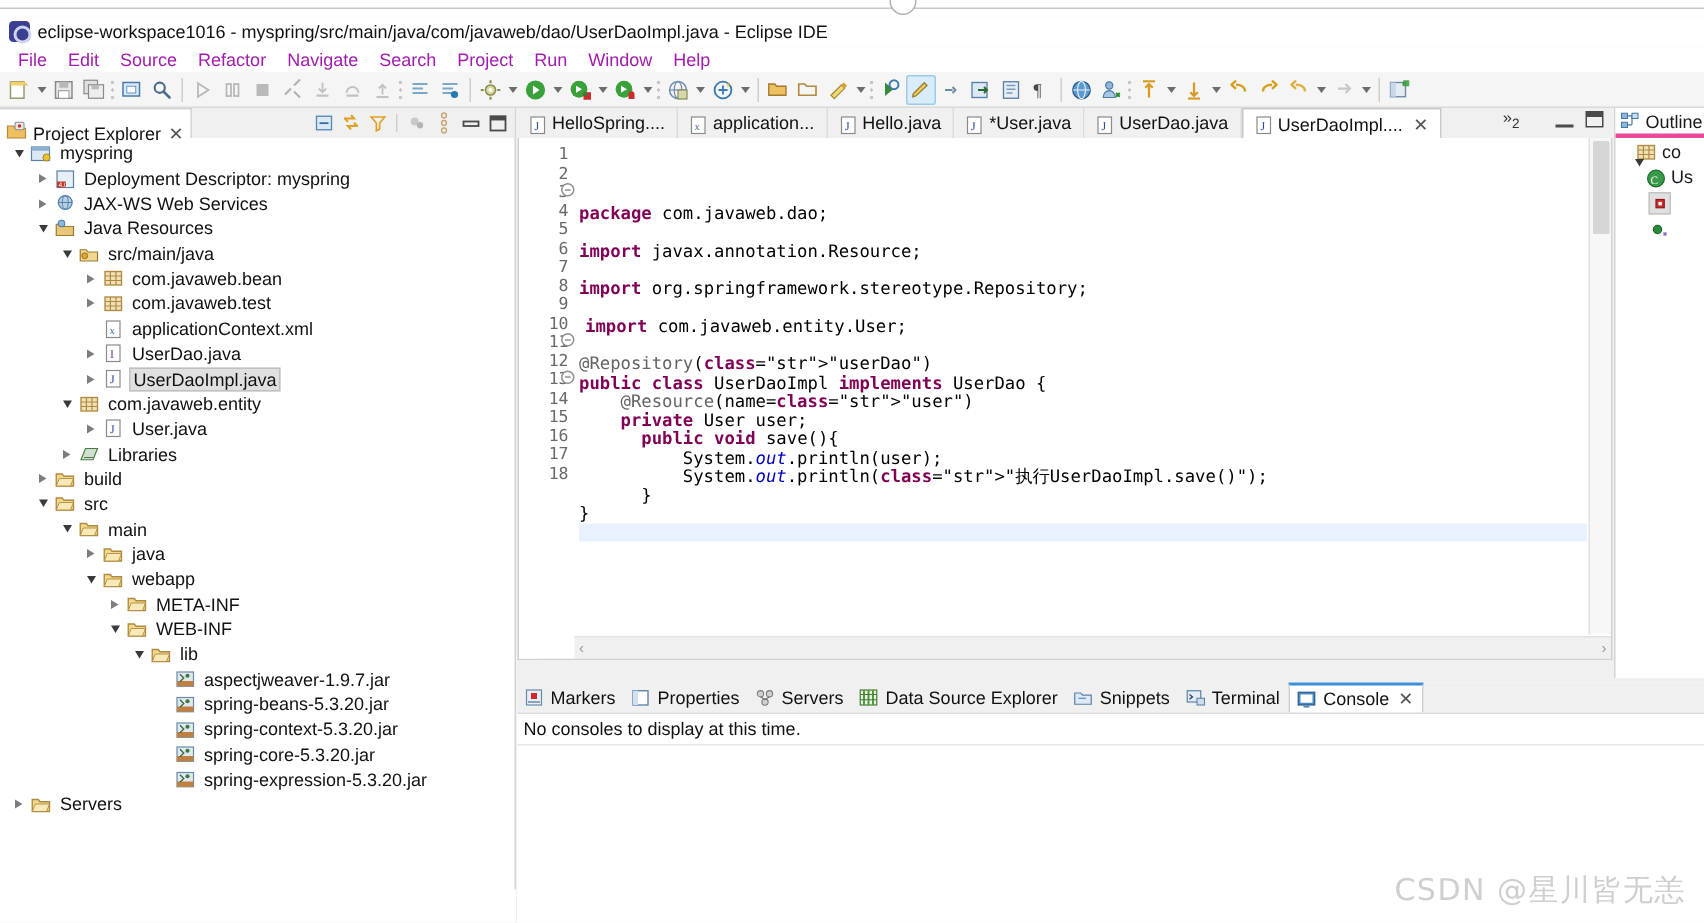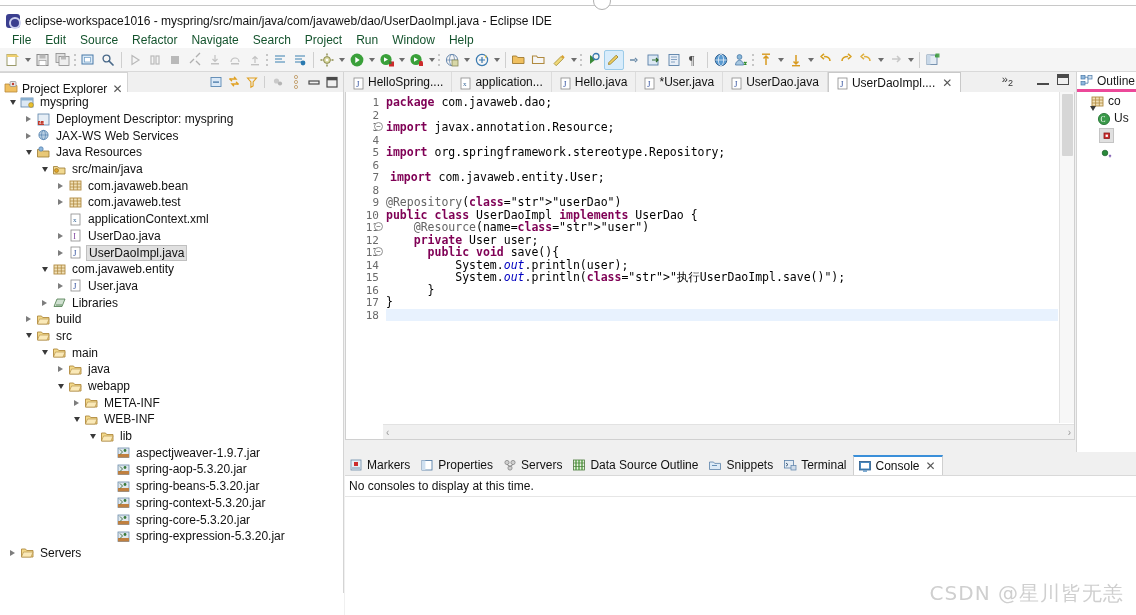--- a/index.html
+++ b/index.html
@@ -22,21 +22,21 @@
               display:flex; align-items:center; padding-left:6px; }
   .title-icon { width:14px; height:14px; margin-right:5px; position:relative; flex:none; }
   .title-icon .ring { position:absolute; inset:0; border-radius:3px; background:#3b3f8f; }
   .title-icon .ring::after { content:""; position:absolute; left:3px; top:3px; width:8px; height:8px;
                              border-radius:50%; border:2px solid #cfd2ef; }
   .title-text { font-size:12px; color:#111; white-space:nowrap; }
 
   
   .menubar { position:absolute; left:0; top:31px; width:1136px; height:17px; background:#ffffff;
              display:flex; align-items:center; padding-left:5px; }
-  .menu-item { font-size:12px; padding:1px 7px; color:#14532d; white-space:nowrap; cursor:default; }
+  .menu-item { font-size:12px; padding:1px 7px; color:#a21caf; white-space:nowrap; cursor:default; }
 
   
   .toolbar { position:absolute; left:0; top:48px; width:1136px; height:24px; background:#f5f5f5;
              border-bottom:1px solid #d9d9d9; display:flex; align-items:center; padding-left:3px; }
   .tb { width:20px; height:20px; position:relative; flex:none; display:flex; align-items:center; justify-content:center; }
   .tb svg { display:block; }
   .tb.sel { background:#d8ecfb; border:1px solid #9ccbe8; border-radius:2px; }
   .tb-arrow { width:10px; height:20px; flex:none; display:flex; align-items:center; justify-content:center; }
   .tb-arrow::after { content:""; border-left:3.5px solid transparent; border-right:3.5px solid transparent;
                      border-top:4px solid #6d6d6d; }
@@ -82,21 +82,21 @@
   .ed-maxbtn { width:12px; height:11px; border:1.5px solid #4a4a4a; border-top-width:4px; }
 
   .ed-body { position:absolute; left:0; top:20px; width:730px; height:348px; background:#ffffff;
              border:1px solid #d0d0d0; border-top:none; }
   .gutter { position:absolute; left:0; top:0; width:37px; height:100%; background:#ffffff; }
   .marker-bar { position:absolute; left:0; top:0; width:13px; height:100%; background:#ffffff; }
   .code { position:absolute; left:37px; top:0; right:16px; bottom:16px; overflow:hidden;
           font-family:"DejaVu Sans Mono","Liberation Mono",monospace; font-size:11.5px; }
   .ln { position:absolute; right:4px; width:33px; text-align:right;
         font-family:"DejaVu Sans Mono","Liberation Mono",monospace; font-size:11px; color:#6a6a6a; }
-  .cl { height:12.5px; line-height:12.5px; white-space:pre; color:#000; }
+  .cl { height:12.5px; line-height:12.5px; white-space:pre; color:#000;margin-top:40px; }
   .cl.cursorline { background:#e8f2fe; }
   .kw { color:#7f0055; font-weight:bold; }
   .ann { color:#646464; }
   .fieldref { color:#0000c0; font-style:italic; }
   .fold { position:absolute; width:9px; height:9px; border:1px solid #8f8f8f; border-radius:50%;
           background:#fff; color:#444; font-size:8px; line-height:7px; text-align:center; }
   .chgbar { position:absolute; left:0; width:8px; background:
        repeating-linear-gradient(0deg,#a8c6e8 0 1px,#cfe0f3 1px 2px); }
   .warn-tri { position:absolute; width:0; height:0; border-left:4px solid transparent;
               border-right:4px solid transparent; border-bottom:7px solid #6f6f6f; }
@@ -757,33 +757,20 @@
           <span class="twisty"></span>
           <span class="ico">
             <svg width="15" height="15">
               <rect x="2" y="3" width="11" height="9.5" fill="#dfe8f0" stroke="#6a8aa8" stroke-width=".8"></rect>
               <rect x="2" y="9" width="11" height="3.5" fill="#c08040"></rect>
               <path d="M4 4.5l2.5 2.5L4 9.5" stroke="#3a6a3a" stroke-width=".9" fill="none"></path>
               <circle cx="9" cy="5.5" r="1.4" fill="#3a7a3a"></circle>
             </svg>
           </span>
           <span class="lbl">aspectjweaver-1.9.7.jar</span>
-        </div>
-        <div class="row">
-          <span style="width: 102px; flex: 0 0 auto;"></span>
-          <span class="twisty"></span>
-          <span class="ico">
-            <svg width="15" height="15">
-              <rect x="2" y="3" width="11" height="9.5" fill="#dfe8f0" stroke="#6a8aa8" stroke-width=".8"></rect>
-              <rect x="2" y="9" width="11" height="3.5" fill="#c08040"></rect>
-              <path d="M4 4.5l2.5 2.5L4 9.5" stroke="#3a6a3a" stroke-width=".9" fill="none"></path>
-              <circle cx="9" cy="5.5" r="1.4" fill="#3a7a3a"></circle>
-            </svg>
-          </span>
-          <span class="lbl">spring-aop-5.3.20.jar</span>
         </div>
         <div class="row">
           <span style="width: 102px; flex: 0 0 auto;"></span>
           <span class="twisty"></span>
           <span class="ico">
             <svg width="15" height="15">
               <rect x="2" y="3" width="11" height="9.5" fill="#dfe8f0" stroke="#6a8aa8" stroke-width=".8"></rect>
               <rect x="2" y="9" width="11" height="3.5" fill="#c08040"></rect>
               <path d="M4 4.5l2.5 2.5L4 9.5" stroke="#3a6a3a" stroke-width=".9" fill="none"></path>
               <circle cx="9" cy="5.5" r="1.4" fill="#3a7a3a"></circle>
@@ -1045,21 +1032,21 @@
               <path d="M4 6.5L7 8.5M10 6.5L7 8.5" stroke="#7a7a7a" stroke-width=".8"></path>
             </svg></span>
           <span>Servers</span>
         </div>
         <div class="bt-tab">
           <span class="ico"><svg width="14" height="14">
               <rect x="1.5" y="2" width="11" height="10" fill="#e8f0e0" stroke="#4a7a3a" stroke-width=".8"></rect>
               <path d="M4 2v10M7 2v10M10 2v10" stroke="#4a9a3a" stroke-width="1.3"></path>
               <path d="M1.5 5h11M1.5 8.5h11" stroke="#4a7a3a" stroke-width=".7"></path>
             </svg></span>
-          <span>Data Source Outline</span>
+          <span>Data Source Explorer</span>
         </div>
         <div class="bt-tab">
           <span class="ico"><svg width="14" height="14">
               <path d="M1.5 11.5V4h4l1.2 1.4H12.5v6.1z" fill="#ddeaf6" stroke="#5a80a8" stroke-width=".8"></path>
               <path d="M4 7.5h5" stroke="#4a7aa8" stroke-width=".8"></path>
             </svg></span>
           <span>Snippets</span>
         </div>
         <div class="bt-tab">
           <span class="ico"><svg width="14" height="14">

